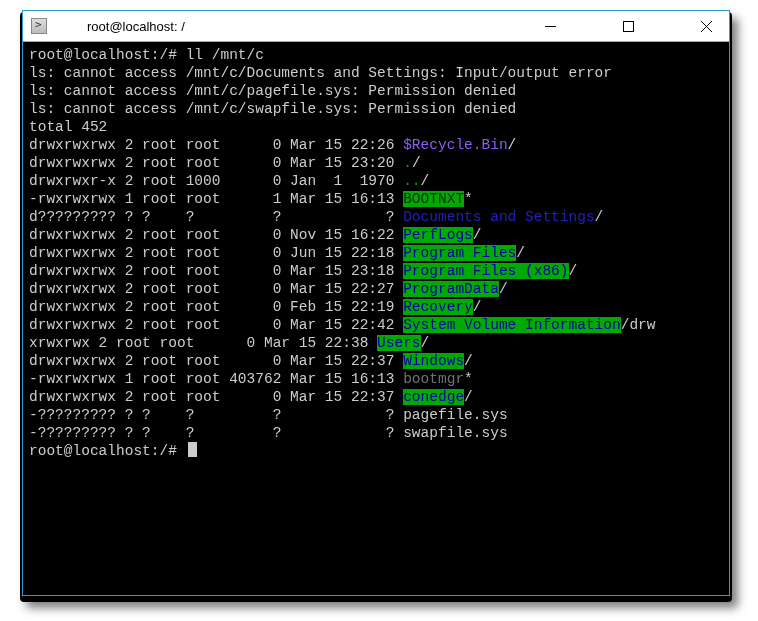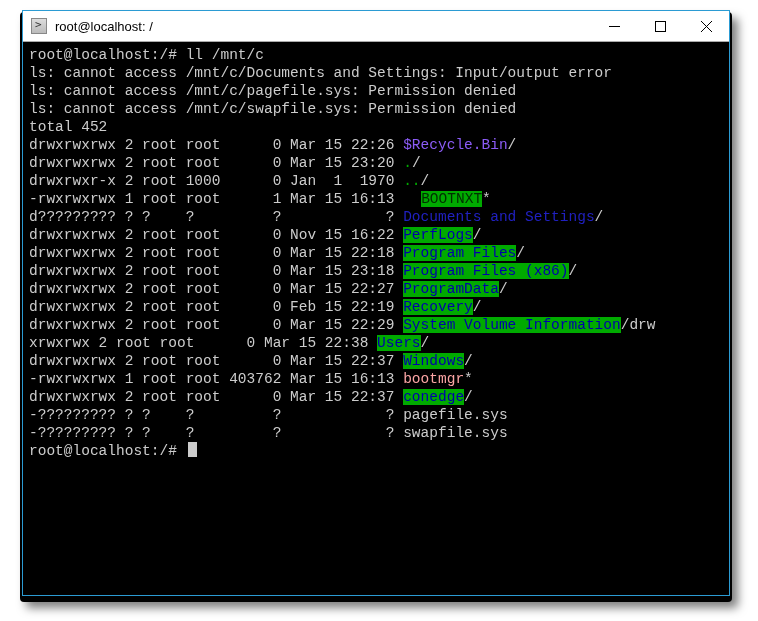--- a/index.html
+++ b/index.html
@@ -27,20 +27,21 @@
     display:flex;flex-direction:column;
   }
   .titlebar{
     height:30px;
     background:#fff;
     border-bottom:1px solid #aaa;
     display:flex;align-items:center;
     color:#000;
     font-family:"Segoe UI",Tahoma,sans-serif;
     font-size:13px;
+    gap:32px;
   }
   .titlebar .icon{
     width:16px;height:16px;
     margin:0 6px 0 8px;
     display:inline-block;
     background:linear-gradient(#ddd,#bbb);
     border:1px solid #888;
     box-sizing:border-box;
     position:relative;
   }
@@ -62,22 +63,22 @@
     line-height:18px;
     white-space:pre;
     font-size:14.5px;
     letter-spacing:0px;
     overflow:hidden;
   }
   .c-w{color:#cccccc;}
   .c-cy{color:#8b5cf6;}        
   .c-bl{color:#2020c0;font-family:Liberation Mono, monospace;}        
   .c-gr{color:#00aa00;}        
-  .c-ye{color:#fca5a5;}        
-  .bg-g{background:#00aa00;color:#003000;margin-left:18px;}  
+  .c-ye{color:#737373;}        
+  .bg-g{background:#00aa00;color:#003000;}  
   .bg-g2{background:#00aa00;color:#0000aa;} 
   .cursor{
     display:inline-block;width:9px;height:15px;background:#ccc;vertical-align:-2px;margin-left:2px;
   }
 </style>
 </head>
 <body>
 
 <div class="shadow"></div>
 
@@ -107,25 +108,25 @@
 <span class="c-w">ls: cannot access /mnt/c/Documents and Settings: Input/output error</span>
 <span class="c-w">ls: cannot access /mnt/c/pagefile.sys: Permission denied</span>
 <span class="c-w">ls: cannot access /mnt/c/swapfile.sys: Permission denied</span>
 <span class="c-w">total 452</span>
 <span class="c-w">drwxrwxrwx 2 root root      0 Mar 15 22:26 </span><span class="c-cy">$Recycle.Bin</span><span class="c-w">/</span>
 <span class="c-w">drwxrwxrwx 2 root root      0 Mar 15 23:20 </span><span class="c-gr">.</span><span class="c-w">/</span>
 <span class="c-w">drwxrwxr-x 2 root 1000      0 Jan  1  1970 </span><span class="c-gr">..</span><span class="c-w">/</span>
 <span class="c-w">-rwxrwxrwx 1 root root      1 Mar 15 16:13 </span><span class="bg-g">BOOTNXT</span><span class="c-w">*</span>
 <span class="c-w">d????????? ? ?    ?         ?            ? </span><span class="c-bl">Documents and Settings</span><span class="c-w">/</span>
 <span class="c-w">drwxrwxrwx 2 root root      0 Nov 15 16:22 </span><span class="bg-g2">PerfLogs</span><span class="c-w">/</span>
-<span class="c-w">drwxrwxrwx 2 root root      0 Mar 15 22:18 </span><span class="bg-g2">Program Files</span><span class="c-w">/</span>
+<span class="c-w">drwxrwxrwx 2 root root      0 Jun 15 22:18 </span><span class="bg-g2">Program Files</span><span class="c-w">/</span>
 <span class="c-w">drwxrwxrwx 2 root root      0 Mar 15 23:18 </span><span class="bg-g2">Program Files (x86)</span><span class="c-w">/</span>
 <span class="c-w">drwxrwxrwx 2 root root      0 Mar 15 22:27 </span><span class="bg-g2">ProgramData</span><span class="c-w">/</span>
 <span class="c-w">drwxrwxrwx 2 root root      0 Feb 15 22:19 </span><span class="bg-g2">Recovery</span><span class="c-w">/</span>
-<span class="c-w">drwxrwxrwx 2 root root      0 Mar 15 22:29 </span><span class="bg-g2">System Volume Information</span><span class="c-w">/</span><span class="c-w">drw</span>
+<span class="c-w">drwxrwxrwx 2 root root      0 Mar 15 22:42 </span><span class="bg-g2">System Volume Information</span><span class="c-w">/</span><span class="c-w">drw</span>
 <span class="c-w">xrwxrwx 2 root root      0 Mar 15 22:38 </span><span class="bg-g2">Users</span><span class="c-w">/</span>
 <span class="c-w">drwxrwxrwx 2 root root      0 Mar 15 22:37 </span><span class="bg-g2">Windows</span><span class="c-w">/</span>
 <span class="c-w">-rwxrwxrwx 1 root root 403762 Mar 15 16:13 </span><span class="c-ye">bootmgr</span><span class="c-w">*</span>
 <span class="c-w">drwxrwxrwx 2 root root      0 Mar 15 22:37 </span><span class="bg-g2">conedge</span><span class="c-w">/</span>
 <span class="c-w">-????????? ? ?    ?         ?            ? </span><span class="c-w">pagefile.sys</span><span class="c-w"></span>
 <span class="c-w">-????????? ? ?    ?         ?            ? </span><span class="c-w">swapfile.sys</span><span class="c-w"></span>
 <span class="c-w">root@localhost:/# </span><span class="cursor"></span></div>
 </div>
 
 </body></html>

